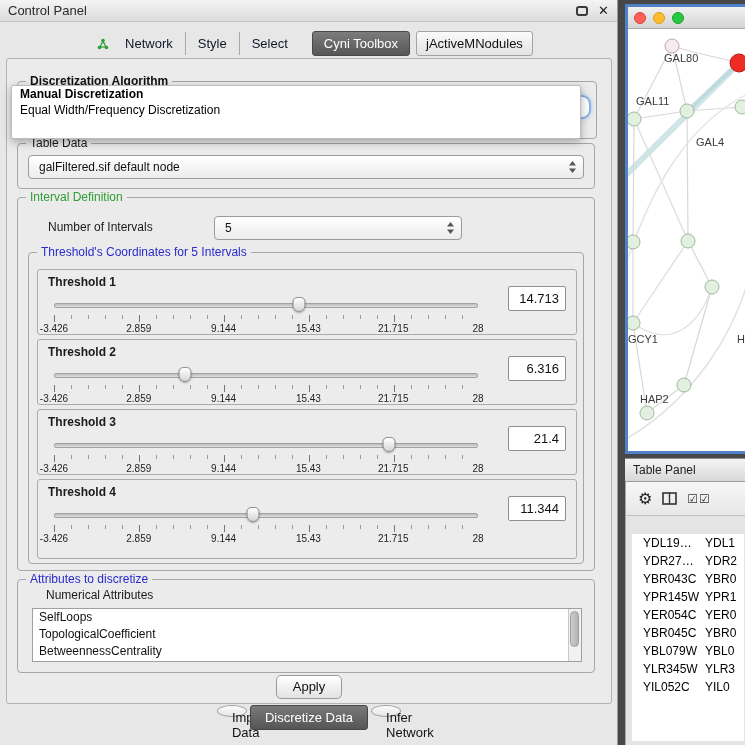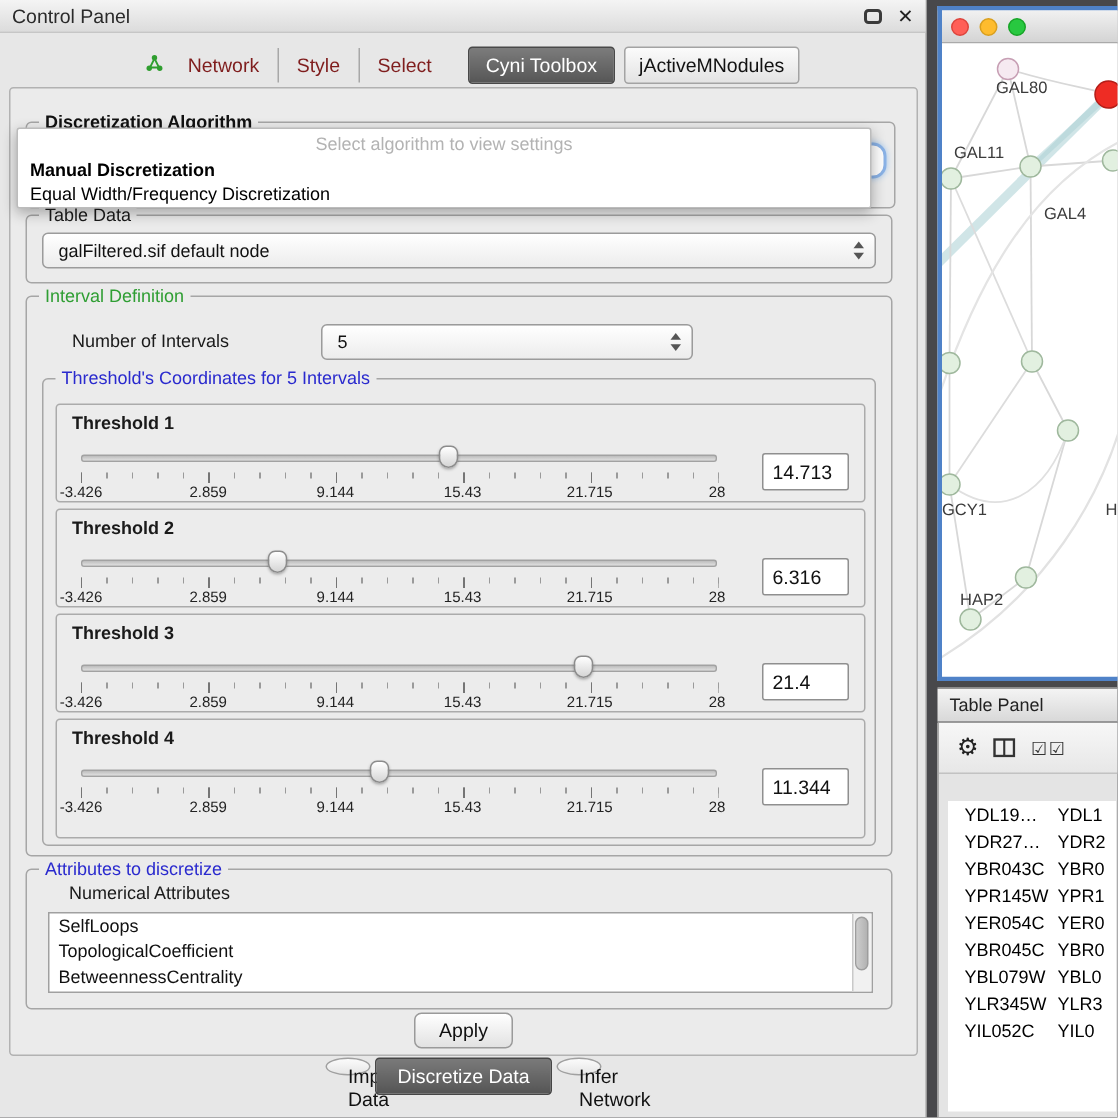--- a/index.html
+++ b/index.html
@@ -9,21 +9,21 @@
 
   
   .control-panel{position:absolute;left:0;top:0;width:618px;height:745px;background:#e7e7e7;border-right:1px solid #9a9a9a}
   .titlebar{position:relative;height:22px;background:linear-gradient(#f4f4f4,#dcdcdc);border-bottom:1px solid #c6c6c6;display:flex;align-items:center;padding:0 8px}
   .tb-title{font-size:13px;color:#2a2a2a}
   .tb-icons{margin-left:auto;display:flex;align-items:center;gap:10px}
   .float-icon{width:12px;height:10px;border:2px solid #3a3a3a;border-radius:3px;display:inline-block}
   .close-icon{font-size:13px;font-weight:bold;color:#222;line-height:1}
 
   .top-tabs{position:absolute;top:31px;left:0;width:618px;display:flex;justify-content:center;align-items:center}
-  .tab-flat{display:inline-flex;align-items:flex-start;gap:16px;padding:4px 12px;font-size:13px;color:#7f1d1d;border-right:1px solid #a8a8a8}
+  .tab-flat{display:inline-flex;align-items:center;gap:16px;padding:4px 12px;font-size:13px;color:#0f172a;border-right:1px solid #a8a8a8}
   .tab-dark{margin-left:12px;padding:4px 11px;font-size:13px;color:#fff;background:linear-gradient(#7c7c7c,#565656);border:1px solid #494949;border-radius:3px}
   .tab-light{margin-left:6px;padding:4px 9px;font-size:13px;color:#111;background:linear-gradient(#fbfbfb,#e3e3e3);border:1px solid #a3a3a3;border-radius:3px}
   .net-icon{display:inline-block}
 
   .content{position:absolute;left:6px;top:58px;width:606px;height:646px;background:#ebebeb;border:1px solid #b2b2b2;border-radius:3px}
 
   .group{position:absolute;border:1px solid #a6a6a6;border-radius:4px}
   .legend{position:absolute;top:-8px;left:8px;background:#ebebeb;padding:0 4px;font-size:12px;white-space:nowrap}
   .legend.bold{font-weight:bold;color:#111}
   .legend.green{color:#2f9e33}
@@ -45,21 +45,21 @@
 
   .th-box{position:absolute;left:8px;width:540px;background:#ececec;border:1px solid #ababab;border-radius:3px}
   .th-label{position:absolute;left:10px;top:5px;font-weight:bold;font-size:12px}
   .slider{position:absolute;left:16px;top:27px;width:424px;height:15px}
   .track{position:absolute;left:0;right:0;top:6px;height:5px;border-radius:2px;background:linear-gradient(#bdbdbd,#e0e0e0);border:1px solid #a2a2a2}
   .slider-thumb{position:absolute;top:0;width:13px;height:15px;transform:translateX(-50%);background:linear-gradient(#ffffff,#d5d5d5);border:1px solid #8c8c8c;border-radius:6px 6px 8px 8px;box-shadow:0 1px 2px rgba(0,0,0,.3)}
   .ticks-minor{position:absolute;left:16px;top:45px;width:425px;height:4px;background:repeating-linear-gradient(90deg,#9a9a9a 0 1px,transparent 1px 4%)}
   .ticks-major{position:absolute;left:16px;top:45px;width:425px;height:7px;background:repeating-linear-gradient(90deg,#757575 0 1px,transparent 1px 20%)}
   .tick-labels{position:absolute;left:16px;top:53px;width:424px;height:11px;font-size:10px;color:#222}
   .tick-labels span{position:absolute;transform:translateX(-50%);white-space:nowrap}
-  .value-field{position:absolute;right:10px;top:32px;width:58px;height:25px;border:1px solid #8f8f8f;border-radius:2px;background:#fff;font:13px "Liberation Sans","DejaVu Sans",sans-serif;text-align:left;padding:0 6px;color:#111}
+  .value-field{position:absolute;right:10px;top:16px;width:58px;height:25px;border:1px solid #8f8f8f;border-radius:2px;background:#fff;font:13px "Liberation Sans","DejaVu Sans",sans-serif;text-align:right;padding:0 6px;color:#111}
 
   .attr-label{position:absolute;left:28px;top:8px;font-weight:normal;font-size:12px}
   .attr-list{position:absolute;left:14px;top:28px;width:550px;height:54px;background:#fff;border:1px solid #a0a0a0;overflow:hidden}
   .attr-item{line-height:17px;padding-left:6px;font-size:12px;color:#111}
   .attr-scroll{position:absolute;right:0;top:0;bottom:0;width:13px;background:#f1f1f1;border-left:1px solid #c9c9c9}
   .attr-scroll-thumb{position:absolute;top:2px;left:1px;width:9px;height:36px;background:linear-gradient(90deg,#cdcdcd,#b2b2b2);border:1px solid #9d9d9d;border-radius:5px}
 
   .apply-btn{position:absolute;left:50%;transform:translateX(-50%);top:616px;width:66px;height:24px;background:linear-gradient(#ffffff,#e2e2e2);border:1px solid #9a9a9a;border-radius:5px;font-size:13px;color:#111;text-align:center;line-height:22px}
 
   .bottom-tabs{position:absolute;top:705px;left:0;width:618px;display:flex;justify-content:center;gap:3px}
@@ -128,21 +128,20 @@
   </div>
 
   <div class="content">
 
     <div class="group" style="left:10px;top:22px;width:580px;height:58px">
       <span class="legend bold">Discretization Algorithm</span>
     </div>
     <div class="combo-sliver"></div>
 
     <div class="algo-popup">
-      <div class="ph">Select algorithm to view settings</div>
       <div class="opt first">Manual Discretization</div>
       <div class="opt">Equal Width/Frequency Discretization</div>
     </div>
 
     <div class="group" style="left:10px;top:84px;width:578px;height:46px">
       <span class="legend">Table Data</span>
       <div class="combo" style="left:10px;top:11px;right:10px">
         <span>galFiltered.sif default node</span>
         <span class="arrows">
           <svg width="9" height="14" viewBox="0 0 9 14">

